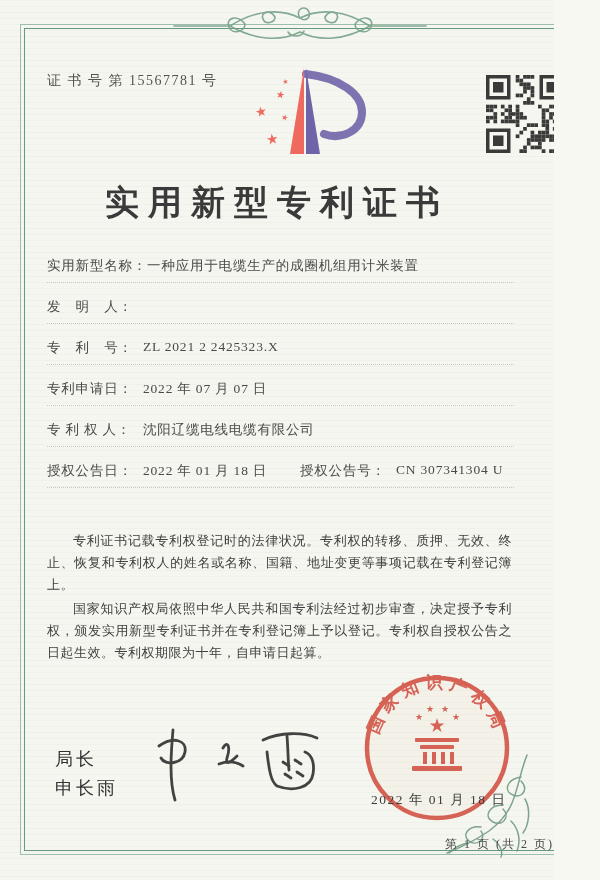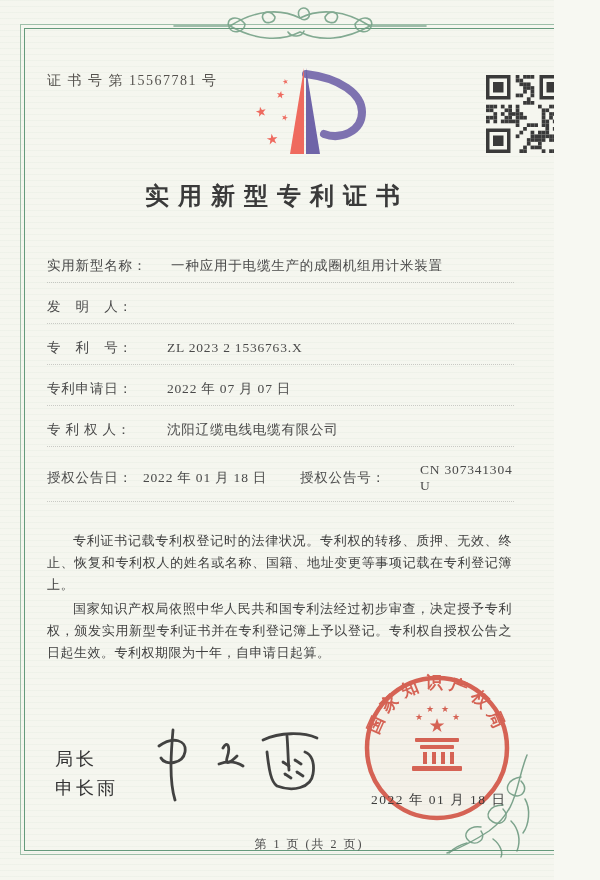--- a/index.html
+++ b/index.html
@@ -23,51 +23,51 @@
     border:1.5px solid #659a7c;box-sizing:border-box;
   }
   .cert-no{
     position:absolute;left:47px;top:72px;
     font-size:14px;color:#55524e;letter-spacing:1.5px;
   }
   .logo{position:absolute;left:240px;top:60px;width:140px;height:108px;}
   .qr{position:absolute;left:486px;top:75px;width:78px;height:78px;}
   .title{
     position:absolute;left:0;top:180px;width:100%;text-align:center;
-    font-size:24px;font-weight:bold;color:#3a3a3a;letter-spacing:9px;
+    font-size:34px;font-weight:bold;color:#3a3a3a;letter-spacing:9px;
   }
   .fields{position:absolute;left:47px;right:40px;top:252px;}
   .field-row{
-    display:flex;align-items:center;
+    display:flex;align-items:flex-start;
     font-size:13.5px;color:#4a4a4a;letter-spacing:0.8px;
     border-bottom:1px dotted rgba(120,120,120,0.35);
     padding:5px 0 7px;margin-bottom:10px;
   }
   .flabel{flex:0 0 96px;white-space:pre;}
-  .fvalue{flex:1;margin-left:24px;}
+  .fvalue{flex:1;}
   .gdate{flex:0 0 157px;}
   .paras{
     position:absolute;left:47px;right:42px;top:530px;
     font-size:13px;line-height:22px;color:#3f3f3f;
     text-align:justify;letter-spacing:0.5px;
   }
   .paras p{margin:0 0 2px;text-indent:2em;}
   .signer{
     position:absolute;left:55px;top:745px;
     font-size:18px;color:#333;line-height:29px;letter-spacing:3px;font-family:Liberation Serif, serif;
   }
   .signature{position:absolute;left:135px;top:718px;width:200px;height:95px;}
   .seal{position:absolute;left:357px;top:668px;width:160px;height:160px;mix-blend-mode:multiply;opacity:0.93;}
   .seal-date{
     position:absolute;left:371px;top:791px;
     font-size:13.5px;color:#3d3d3d;letter-spacing:1.5px;
   }
   .footer{
-    position:absolute;left:0;bottom:27px;width:100%;text-align:center;
-    font-size:12px;color:#474747;letter-spacing:2px;padding-left:32px;
+    position:absolute;left:0;bottom:27px;width:100%;text-align:right;
+    font-size:12px;color:#474747;letter-spacing:2px;
   }
   .ornament-top{position:absolute;left:170px;top:2px;width:260px;height:42px;}
   .ornament-corner{position:absolute;right:21px;bottom:21px;width:92px;height:112px;}
 </style>
 </head>
 <body>
 
 <div class="page">
 
   <div class="frame-outer">
@@ -255,21 +255,21 @@
   <div class="fields">
     <div class="field-row">
       <span class="flabel">实用新型名称：</span>
       <span class="fvalue">一种应用于电缆生产的成圈机组用计米装置</span>
     </div>
     <div class="field-row">
       <span class="flabel">发　明　人：</span>
     </div>
     <div class="field-row">
       <span class="flabel">专　利　号：</span>
-      <span class="fvalue">ZL 2023 2 1536763.X</span>
+      <span class="fvalue">ZL 2021 2 2425323.X</span>
     </div>
     <div class="field-row">
       <span class="flabel">专利申请日：</span>
       <span class="fvalue">2022 年 07 月 07 日</span>
     </div>
     <div class="field-row">
       <span class="flabel">专 利 权 人：</span>
       <span class="fvalue">沈阳辽缆电线电缆有限公司</span>
     </div>
     <div class="field-row">

